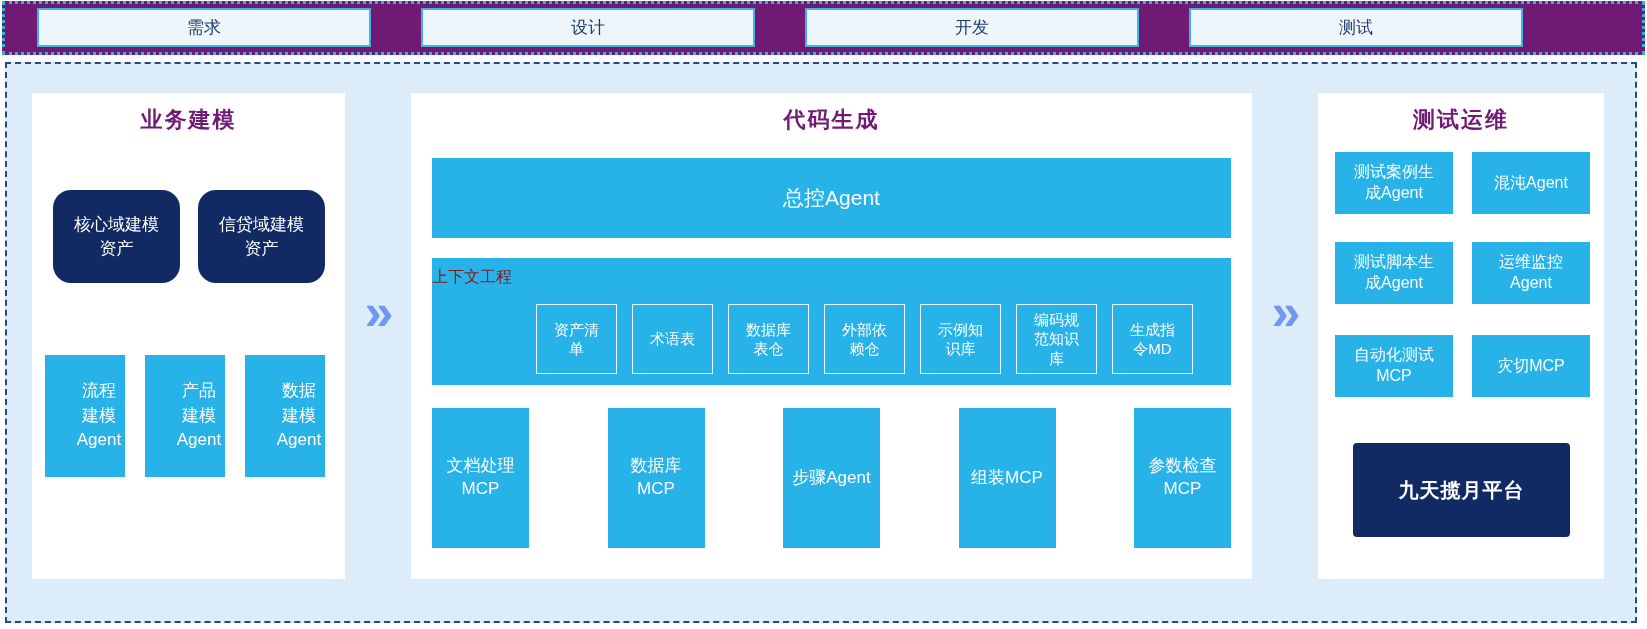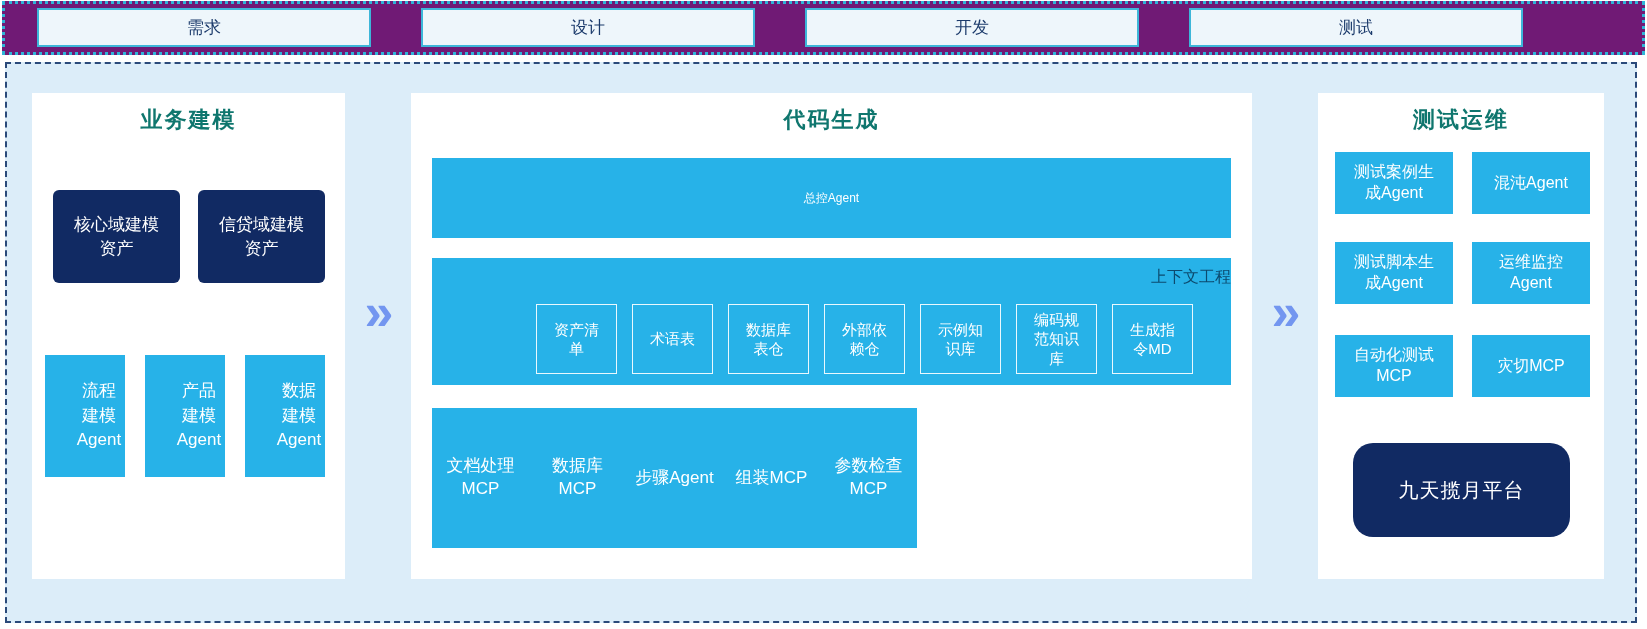--- a/index.html
+++ b/index.html
@@ -25,84 +25,84 @@
     position:absolute;left:5px;top:62px;width:1632px;height:561px;box-sizing:border-box;
     border:2px dashed var(--container-border,#2b4a7a);
     background:var(--container-bg,#dcedf9);
   }
   .panel{position:absolute;top:29px;height:486px;background:#ffffff;}
   .panel-left{left:25px;width:313px;}
   .panel-mid{left:404px;width:841px;}
   .panel-right{left:1311px;width:286px;}
   .panel-title{
     position:absolute;top:12px;left:0;width:100%;text-align:center;
-    font-size:22px;font-weight:bold;color:#0f766e;letter-spacing:2px;
+    font-size:22px;font-weight:bold;color:#701a75;letter-spacing:2px;
   }
   .wbox{ 
     color:#ffffff;display:flex;align-items:center;justify-content:center;
     text-align:center;white-space:pre-line;box-sizing:border-box;
   }
   
   .asset-box{
-    position:absolute;top:97px;width:127px;height:93px;border-radius:6px;
+    position:absolute;top:97px;width:127px;height:93px;border-radius:18px;
     background:var(--navy,#112a63);font-size:17px;line-height:1.4;font-family:Liberation Serif, serif;
   }
   .asset-0{left:21px}.asset-1{left:166px}
   .magent-box{
     position:absolute;top:262px;width:80px;height:122px;
     background:var(--cyan,#27b2e8);font-size:17px;line-height:1.45;padding-left:28px;
   }
   .magent-0{left:13px}.magent-1{left:113px}.magent-2{left:213px}
 
   
   .flow-arrow{
     position:absolute;top:222px;width:66px;text-align:center;line-height:1;
     color:var(--chevron-blue,#7396f0);font-size:52px;font-weight:bold;
   }
   .flow-arrow-1{left:339px}.flow-arrow-2{left:1246px}
 
   
   .master-bar{
     position:absolute;left:21px;top:65px;width:799px;height:80px;
-    background:var(--cyan,#27b2e8);font-size:12px;
+    background:var(--cyan,#27b2e8);font-size:21px;
   }
   .context-box{
     position:absolute;left:21px;top:165px;width:799px;height:127px;
     background:var(--cyan,#27b2e8);
   }
   .context-title{
-    position:absolute;top:9px;left:0;width:100%;text-align:right;
-    color:#0c4a6e;font-size:16px;
+    position:absolute;top:9px;left:0;width:100%;text-align:left;
+    color:#7f1d1d;font-size:16px;
   }
   .context-items{
     position:absolute;top:46px;left:0;width:100%;
     display:flex;justify-content:center;gap:15px;padding-left:33px;
   }
   .context-item{
     width:81px;height:70px;border:1px solid #e9f8fe;
     font-size:15px;line-height:1.3;background:var(--cyan,#27b2e8);
   }
   .tools-row{
     position:absolute;left:21px;top:315px;width:799px;
-    display:flex;justify-content:flex-start;
+    display:flex;justify-content:space-between;
   }
   .tool-box{
     width:97px;height:140px;background:var(--cyan,#27b2e8);
     font-size:17px;line-height:1.35;
   }
   
   .to-agent{
     position:absolute;width:118px;height:62px;background:var(--cyan,#27b2e8);
     font-size:16px;line-height:1.3;
   }
   .to-c0{left:17px}.to-c1{left:154px}
   .to-r0{top:59px}.to-r1{top:149px}.to-r2{top:242px}
   .platform-box{
     position:absolute;left:35px;top:350px;width:217px;height:94px;
-    background:var(--navy,#112a63);border-radius:20px;font-size:20px;letter-spacing:1px;
+    background:var(--navy,#112a63);border-radius:4px;font-size:20px;letter-spacing:1px;font-weight:bold;
   }
 </style>
 </head>
 <body>
 
 <div class="canvas">
 
   <div class="phase-strip">
     <div class="phase-box phase-0">需求</div>
     <div class="phase-box phase-1">设计</div>

